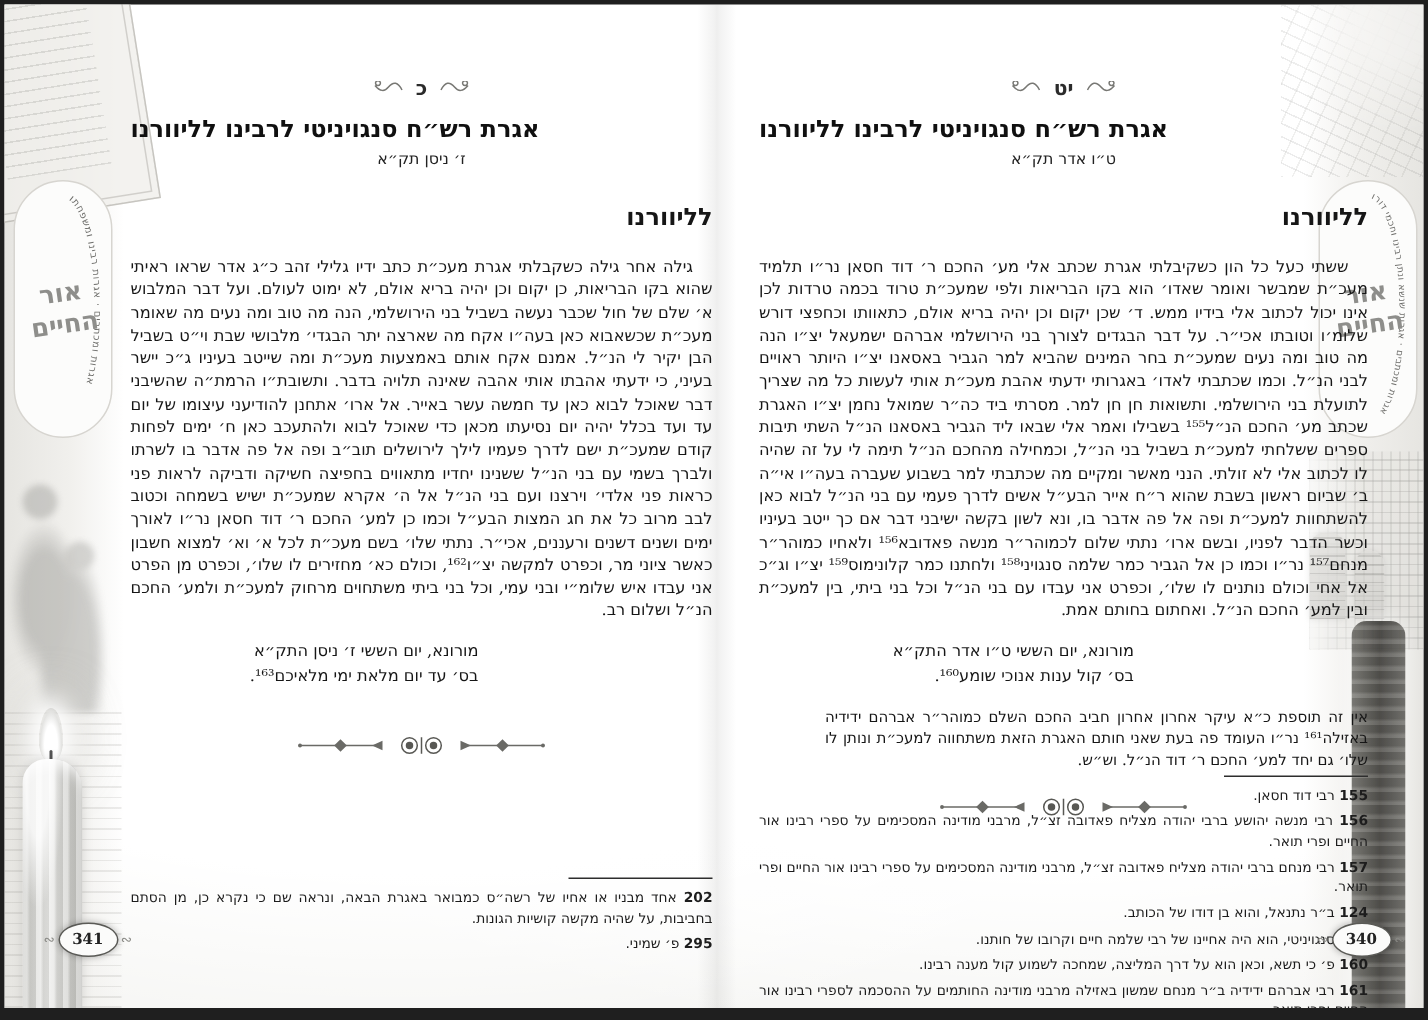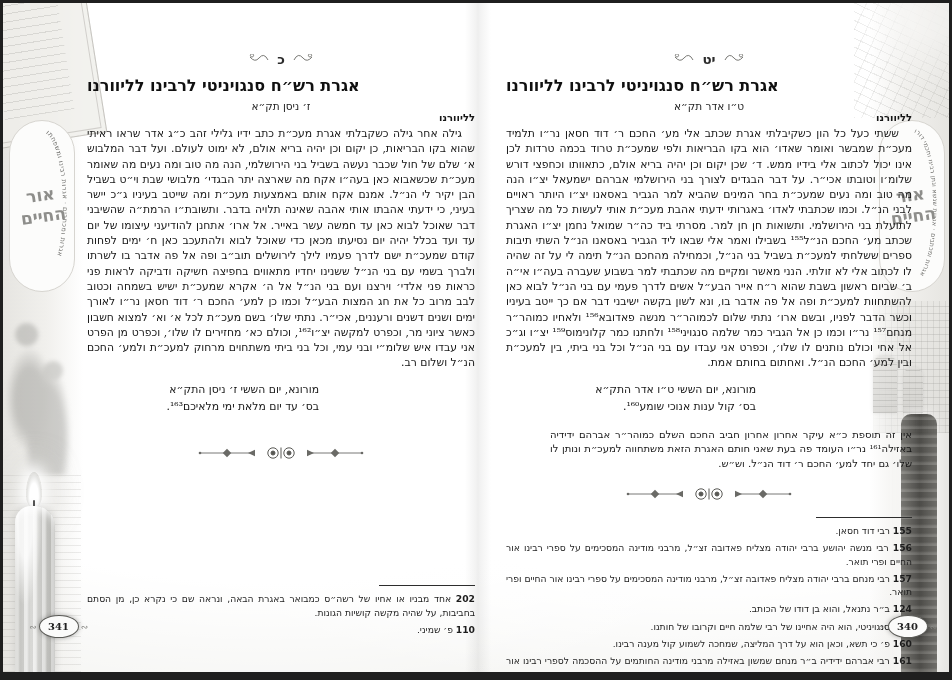--- a/index.html
+++ b/index.html
@@ -73,22 +73,22 @@
   .emblem.left{left:5px;top:116px;}
   .emblem.right{right:3px;top:116px;}
   
   .page{position:absolute;z-index:2;direction:rtl;}
   .page.leftpage{left:84px;top:40px;width:388px;}
   .page.rightpage{left:503px;top:40px;width:406px;}
   .chapter{display:flex;align-items:center;justify-content:center;gap:8px;margin-top:8px;
     font-weight:700;font-size:13.5px;color:#2b2b2b;}
   .title{font-size:16px;font-weight:700;text-align:left;margin-top:9px;color:#101010;}
   .date{font-size:10.5px;text-align:center;margin-top:5px;color:#222;}
-  .salutation{font-size:10px;font-weight:700;}
-  .body-text{font-size:10.8px;line-height:15.3px;text-align:justify;text-indent:13px;margin-top:3px;}
+  .salutation{font-size:16px;font-weight:700;margin-top:23px;}
+  .body-text{font-size:10.8px;line-height:15.3px;text-align:justify;text-indent:13px;margin-top:16px;}
   .sig{font-size:10.8px;line-height:1.6;margin:10px 156px 0 0;}
   .postscript{font-size:10px;line-height:14.2px;text-align:justify;margin-top:13px;margin-left:44px;}
   .divider{text-align:center;margin-top:15px;}
   .divider.big-gap{margin-top:30px;}
   
   .footnotes{position:absolute;z-index:2;direction:rtl;font-family:"DejaVu Sans","DejaVu Serif",sans-serif;}
   .footnotes.rightfn{left:503px;top:514px;width:406px;}
   .footnotes.leftfn{left:84px;top:582px;width:388px;}
   .fn-rule{width:96px;border-top:1px solid #2d2d2d;margin:0 0 6px 0;}
   .fn{font-size:9.2px;line-height:13.6px;margin-bottom:3.5px;text-align:justify;color:#1d1d1d;}
@@ -252,21 +252,21 @@
             <circle cx="93" cy="7" r="2"></circle>
           <path d="M85 1.5 v11" stroke-width="1"></path>
         </g>
       </svg>
     </div>
   </div>
 
   <div class="footnotes leftfn">
     <div class="fn-rule"></div>
     <div class="fn"><b>202</b> <span>אחד מבניו או אחיו של רשה״ס כמבואר באגרת הבאה, ונראה שם כי נקרא כן, מן הסתם בחביבות, על שהיה מקשה קושיות הגונות.</span></div>
-    <div class="fn"><b>110</b> <span>פ׳ שמיני.</span></div>
+    <div class="fn"><b>295</b> <span>פ׳ שמיני.</span></div>
   </div>
 
   <div class="badge bleft">
     <span class="flo">∾</span>
     <span class="oval">341</span>
     <span class="flo">∾</span>
   </div>
   <div class="badge bright">
     <span class="flo">∾</span>
     <span class="oval">340</span>

